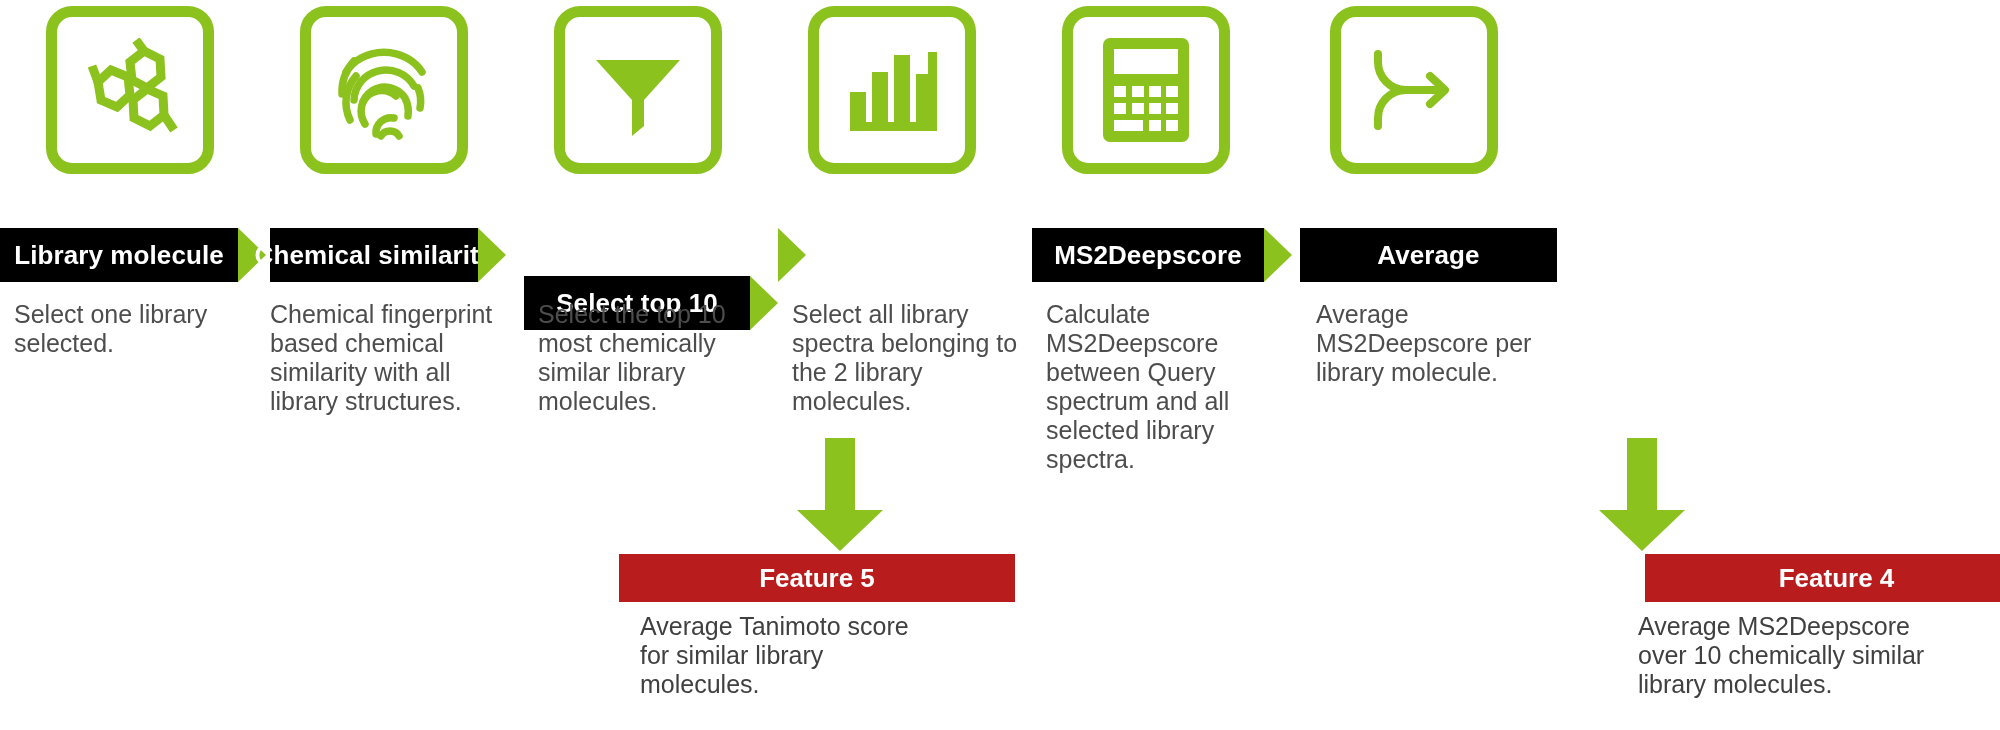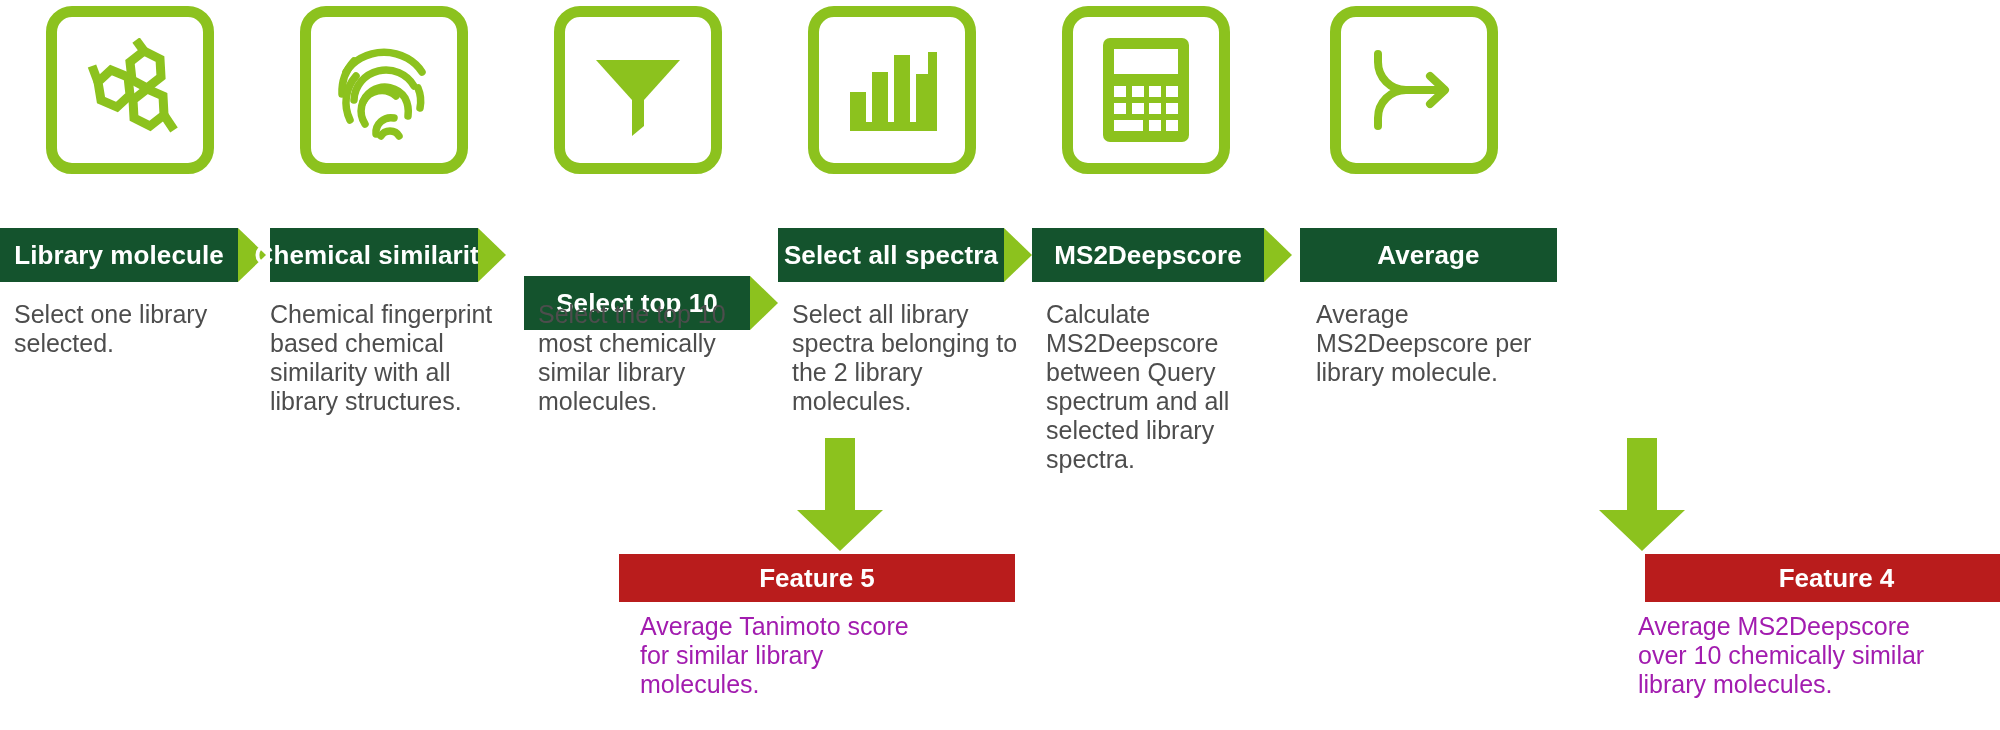--- a/index.html
+++ b/index.html
@@ -41,21 +41,21 @@
 
   
   .banner {
     position: absolute;
     height: 54px;
     display: flex;
     align-items: center;
   }
   .banner .body {
     height: 54px;
-    background: #14532d;
+    background: #000000;
     display: flex;
     align-items: center;
     justify-content: center;
     box-sizing: border-box;
     padding: 0 6px;
   }
   .banner .chev {
     width: 28px;
     height: 54px;
     flex: none;
@@ -94,21 +94,21 @@
   .feature-banner .label {
     color: #ffffff;
     font-size: 26px;
     font-weight: bold;
     white-space: nowrap;
   }
   .feature-desc {
     position: absolute;
     font-size: 25px;
     line-height: 1.16;
-    color: #a21caf;
+    color: #404040;
     white-space: pre-line;
   }
 </style>
 </head>
 <body>
 
 <div class="icon-row">
 
   <div class="icon-tile" style="left:46px;">
     <span>
@@ -223,23 +223,20 @@
 <div class="banner" style="left:524px; top:228px;margin-top:48px;">
   <div class="body" style="width:226px;">
     <span class="label">Select top 10</span>
   </div>
   <svg class="chev" viewBox="0 0 28 54">
     <polygon points="0,0 28,27 0,54" fill="#8CC21E"></polygon>
   </svg>
 </div>
 
 <div class="banner" style="left:778px; top:228px;">
-  <div class="body" style="width:226px;">
-    <span class="label">Select all spectra</span>
-  </div>
   <svg class="chev" viewBox="0 0 28 54">
     <polygon points="0,0 28,27 0,54" fill="#8CC21E"></polygon>
   </svg>
 </div>
 
 <div class="banner" style="left:1032px; top:228px;">
   <div class="body" style="width:232px;">
     <span class="label">MS2Deepscore</span>
   </div>
   <svg class="chev" viewBox="0 0 28 54">

